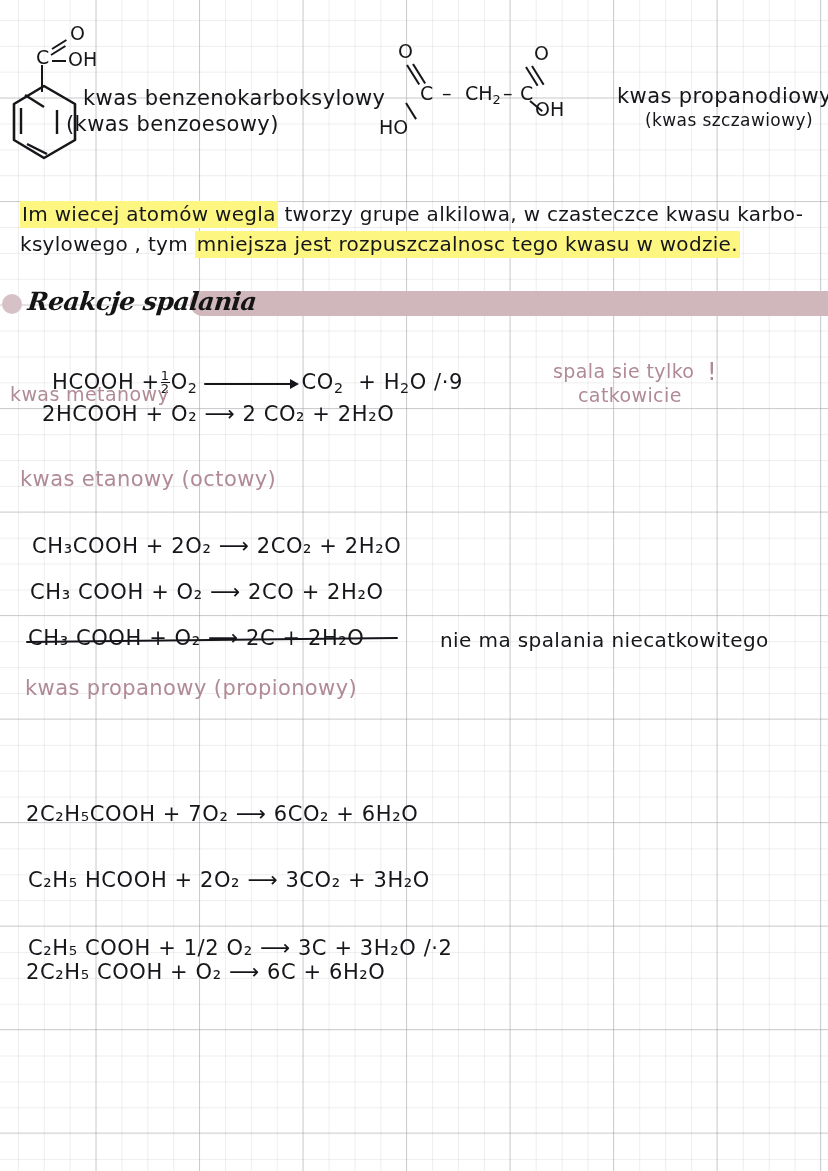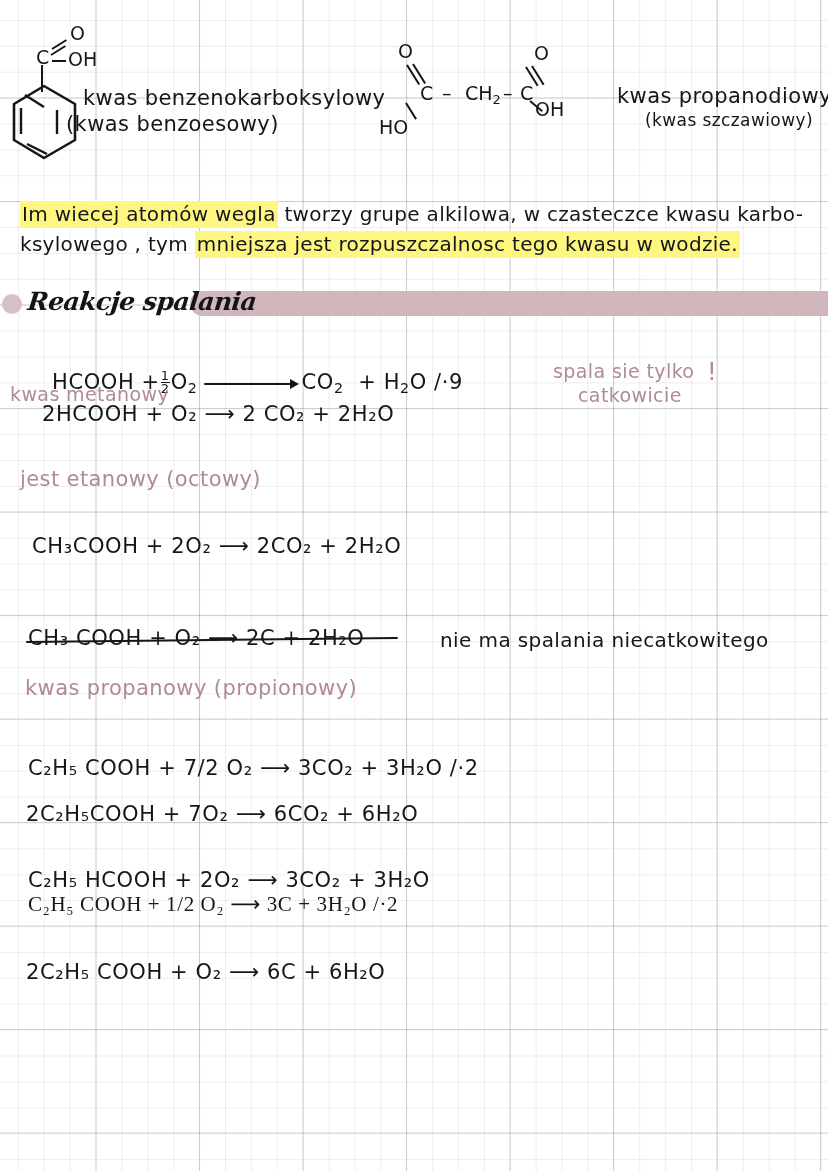--- a/index.html
+++ b/index.html
@@ -263,37 +263,35 @@
   </div>
 
   <div class="sublabel" style="left:10px; top:383px;">kwas metanowy</div>
 
   <div class="eq" style="left:42px; top:402px;">2HCOOH + O₂ ⟶ 2 CO₂ + 2H₂O</div>
 
   <div class="note ink-pink" style="left:553px; top:360px;">spala sie tylko</div>
   <div class="note ink-pink" style="left:578px; top:384px;">catkowicie</div>
   <div class="note ink-pink" style="left:707px; top:358px; font-size:24px;">!</div>
 
-  <div class="sublabel" style="left:20px; top:467px; font-size:21px;">jest etanowy (octowy)</div>
+  <div class="sublabel" style="left:20px; top:467px; font-size:21px;">kwas etanowy (octowy)</div>
 
   <div class="eq" style="left:32px; top:534px;">CH₃COOH + 2O₂ ⟶ 2CO₂ + 2H₂O</div>
 
+  <div class="eq" style="left:30px; top:580px;">CH₃ COOH + O₂ ⟶ 2CO + 2H₂O</div>
 
   <div class="eq" style="left:28px; top:626px;">CH₃ COOH + O₂ ⟶ 2C + 2H₂O</div>
   <div class="strike" style="left:26px; top:639px; width:372px; transform:rotate(-0.6deg);"></div>
 
   <div class="note ink-black" style="left:440px; top:628px; font-size:20px;">nie ma spalania niecatkowitego</div>
 
   <div class="sublabel" style="left:25px; top:676px; font-size:21px;">kwas propanowy (propionowy)</div>
 
-  <div class="eq" style="left:28px; top:756px;">
-    <span>C₂H₅ COOH + 7/2 O₂ ⟶ 3CO₂ + 3H₂O /·2</span>
-  </div>
 
   <div class="eq" style="left:26px; top:802px;">2C₂H₅COOH + 7O₂ ⟶ 6CO₂ + 6H₂O</div>
 
   <div class="eq" style="left:28px; top:868px;">C₂H₅ HCOOH + 2O₂ ⟶ 3CO₂ + 3H₂O</div>
 
-  <div class="eq" style="left:28px; top:892px;font-family:Liberation Serif, serif;">C₂H₅ COOH + 1/2 O₂ ⟶ 3C + 3H₂O /·2</div>
+  <div class="eq" style="left:28px; top:936px;">C₂H₅ COOH + 1/2 O₂ ⟶ 3C + 3H₂O /·2</div>
 
   <div class="eq" style="left:26px; top:960px;">2C₂H₅ COOH + O₂ ⟶ 6C + 6H₂O</div>
 
 </div>
 
 </body></html>

